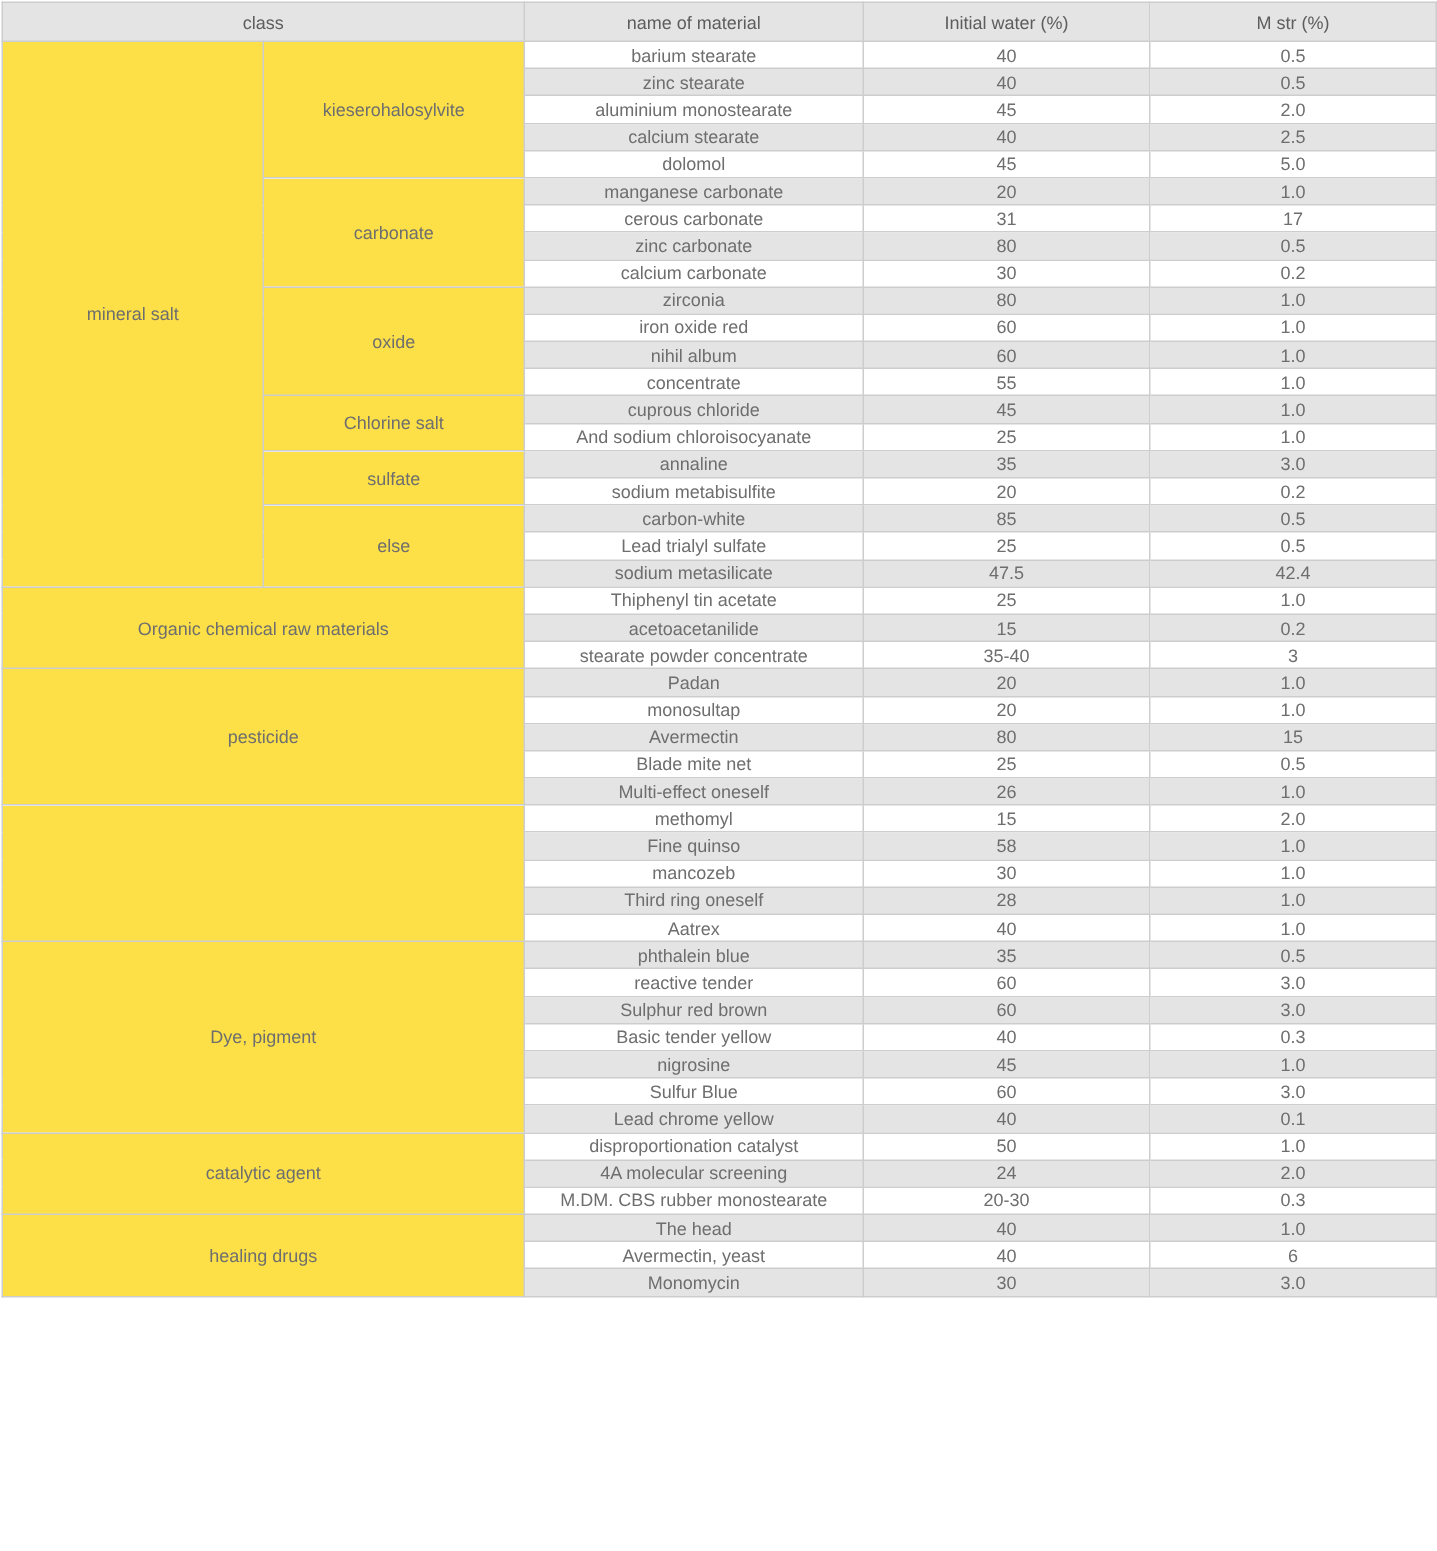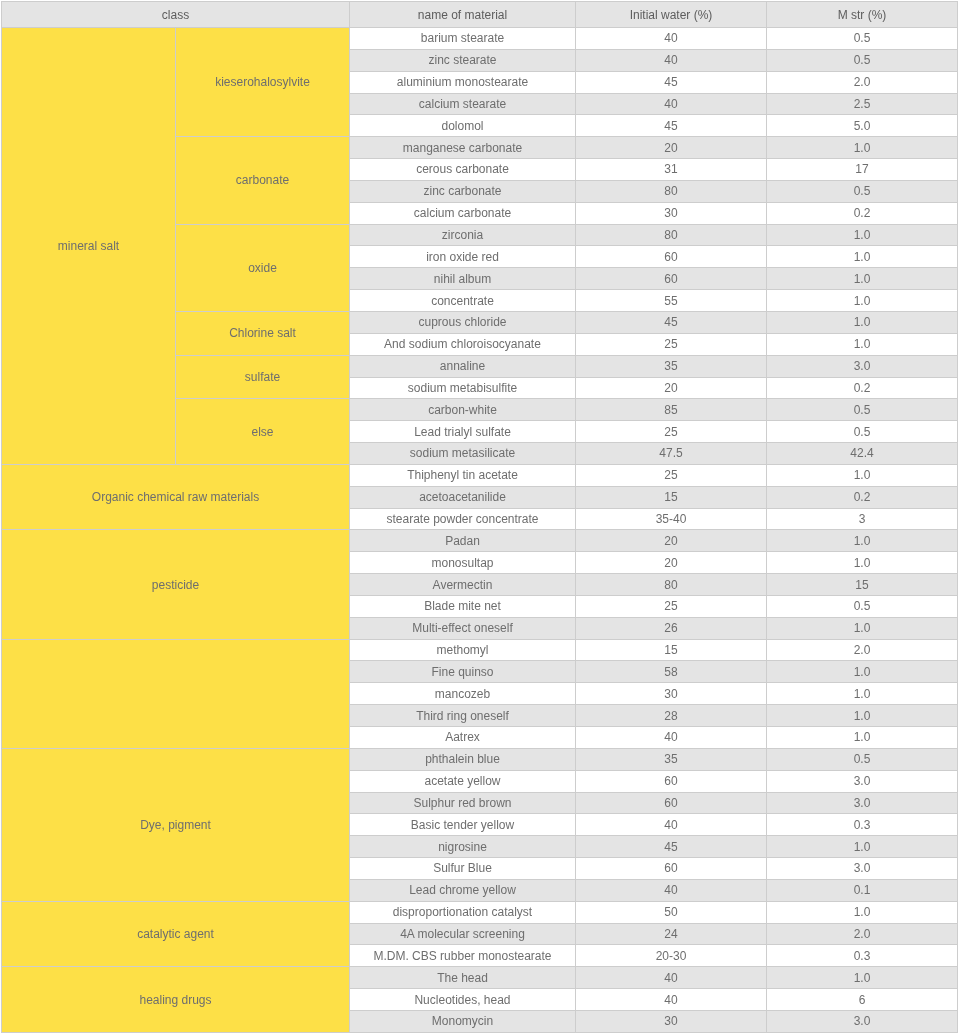--- a/index.html
+++ b/index.html
@@ -5,21 +5,21 @@
   html, body {
     margin: 0;
     padding: 0;
     background: #ffffff;
     font-family: "Liberation Sans", "DejaVu Sans", sans-serif;
   }
   table.materials {
     border-collapse: collapse;
     table-layout: fixed;
     width: 956px;
-    height: 1032px;
+    height: 864px;
     margin: 1px;
   }
   table.materials th,
   table.materials td {
     border: 1px solid #cdcdcd;
     text-align: center;
     vertical-align: middle;
     font-size: 12px;
     font-weight: normal;
     color: #6e6e6e;
@@ -237,21 +237,21 @@
         <td class="data-cell">40</td>
         <td class="data-cell">1.0</td>
       </tr>
       <tr>
         <td rowspan="7" colspan="2" class="class-cell">Dye, pigment</td>
         <td class="data-cell">phthalein blue</td>
         <td class="data-cell">35</td>
         <td class="data-cell">0.5</td>
       </tr>
       <tr>
-        <td class="data-cell">acetate yellow</td>
+        <td class="data-cell">reactive tender</td>
         <td class="data-cell">60</td>
         <td class="data-cell">3.0</td>
       </tr>
       <tr>
         <td class="data-cell">Sulphur red brown</td>
         <td class="data-cell">60</td>
         <td class="data-cell">3.0</td>
       </tr>
       <tr>
         <td class="data-cell">Basic tender yellow</td>
@@ -289,21 +289,21 @@
         <td class="data-cell">20-30</td>
         <td class="data-cell">0.3</td>
       </tr>
       <tr>
         <td rowspan="3" colspan="2" class="class-cell">healing drugs</td>
         <td class="data-cell">The head</td>
         <td class="data-cell">40</td>
         <td class="data-cell">1.0</td>
       </tr>
       <tr>
-        <td class="data-cell">Nucleotides, head</td>
+        <td class="data-cell">Avermectin, yeast</td>
         <td class="data-cell">40</td>
         <td class="data-cell">6</td>
       </tr>
       <tr>
         <td class="data-cell">Monomycin</td>
         <td class="data-cell">30</td>
         <td class="data-cell">3.0</td>
       </tr>
     </tbody>
 </table>

